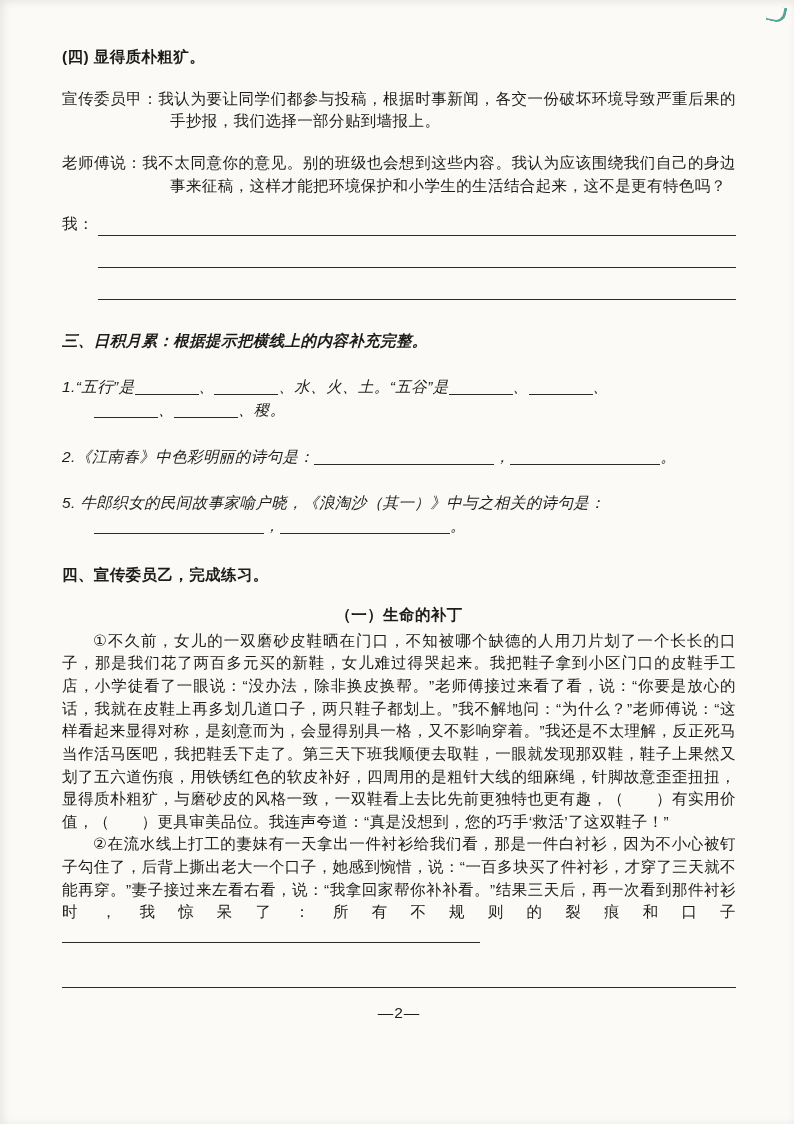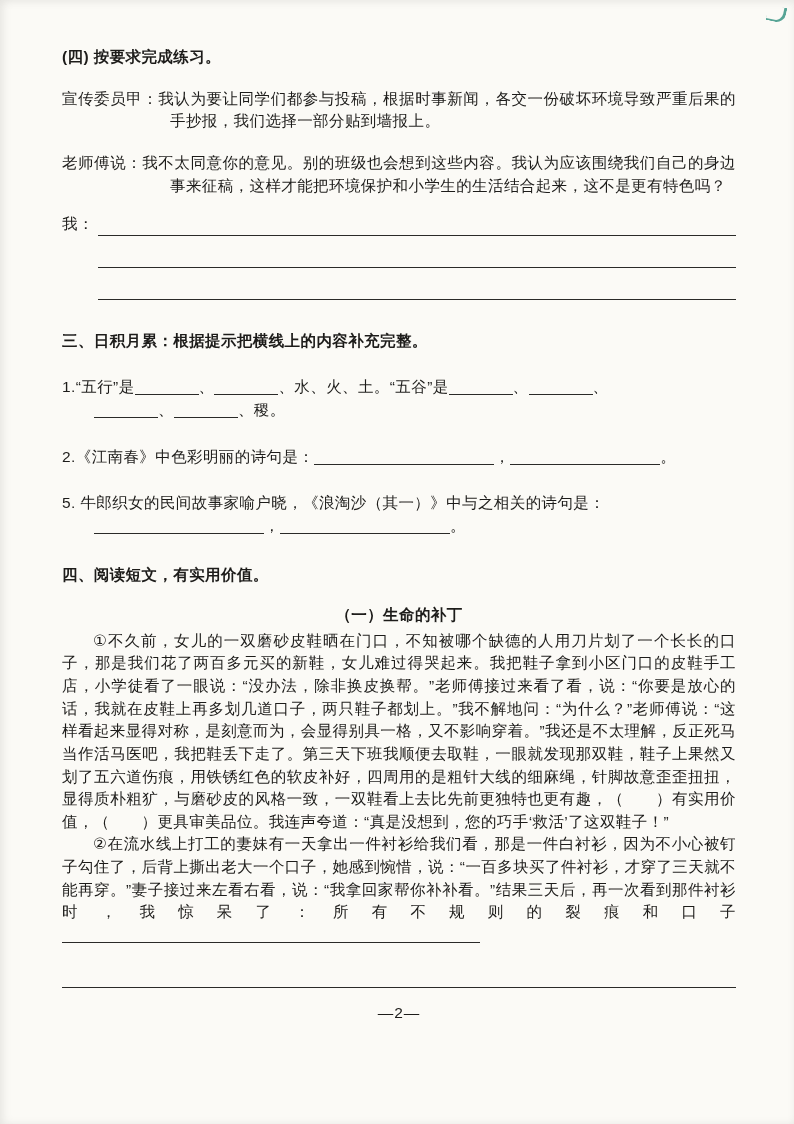--- a/index.html
+++ b/index.html
@@ -43,40 +43,40 @@
   .wtail{width:62%;}
   .gap2{display:inline-block;width:32px;}
   .me-row{display:flex;align-items:flex-end;margin-top:16px;}
   .me-row .fill{flex:1;border-bottom:1.6px solid #2a2a28;height:18px;margin-left:4px;}
   .write-line{
     border-bottom:1.6px solid #2a2a28;
     height:31px;
     margin-left:36px;
   }
   .write-line.full{margin-left:0;height:24px;margin-top:16px;margin-bottom:14px;}
-  .sec3{margin-top:30px;}
+  .sec3{margin-top:30px;font-style:italic;}
   .sec3 .item{margin-top:24px;}
   .sec4{margin-top:26px;}
   .subtitle{margin-top:18px;margin-bottom:3px;}
   .page-number{margin-top:10px;text-align:center;letter-spacing:1px;}
   .scan-mark{
     position:absolute;top:6px;right:8px;width:16px;height:14px;
     border-right:3px solid #2f8f7e;border-bottom:2px solid #2f8f7e;
     border-radius:0 0 10px 0;opacity:.8;transform:rotate(12deg);
   }
 </style>
 </head>
 <body>
 
 <div class="page">
 
   <div class="scan-mark"></div>
 
   <section>
-    <h3 class="txt bold mb4">(四) 按要求完成练习。</h3>
+    <h3 class="txt bold mb4">(四) 显得质朴粗犷。</h3>
     <p class="txt dialog"><span>宣传委员甲：</span><span>我认为要让同学们都参与投稿，根据时事新闻，各交一份破坏环境导致严重后果的手抄报，我们选择一部分贴到墙报上。</span></p>
     <p class="txt dialog"><span>老师傅说：</span><span>我不太同意你的意见。别的班级也会想到这些内容。我认为应该围绕我们自己的身边事来征稿，这样才能把环境保护和小学生的生活结合起来，这不是更有特色吗？</span></p>
     <div class="me-row txt">
       <span>我：</span>
       <span class="fill"></span>
     </div>
     <div class="write-line"></div>
     <div class="write-line"></div>
   </section>
 
@@ -86,21 +86,21 @@
     <p class="txt item"><span>1.“五行”是</span><span class="blank w64"></span><span>、</span><span class="blank w64"></span><span>、水、火、土。“五谷”是</span><span class="blank w64"></span><span>、</span><span class="blank w64"></span><span>、</span><br>
     <span class="gap2"></span><span class="blank w64"></span><span>、</span><span class="blank w64"></span><span>、稷。</span></p>
 
     <p class="txt item"><span>2.《江南春》中色彩明丽的诗句是：</span><span class="blank w180"></span><span>，</span><span class="blank w150"></span><span>。</span></p>
 
     <p class="txt item"><span>5. 牛郎织女的民间故事家喻户晓，《浪淘沙（其一）》中与之相关的诗句是：</span><br>
     <span class="gap2"></span><span class="blank w170"></span><span>，</span><span class="blank w170"></span><span>。</span></p>
   </section>
 
   <section class="sec4">
-    <h3 class="txt bold">四、阅读短文，有实用价值。</h3>
+    <h3 class="txt bold">四、宣传委员乙，完成练习。</h3>
     <p class="txt bold center subtitle">（一）生命的补丁</p>
     <p class="txt indent">①不久前，女儿的一双磨砂皮鞋晒在门口，不知被哪个缺德的人用刀片划了一个长长的口子，那是我们花了两百多元买的新鞋，女儿难过得哭起来。我把鞋子拿到小区门口的皮鞋手工店，小学徒看了一眼说：“没办法，除非换皮换帮。”老师傅接过来看了看，说：“你要是放心的话，我就在皮鞋上再多划几道口子，两只鞋子都划上。”我不解地问：“为什么？”老师傅说：“这样看起来显得对称，是刻意而为，会显得别具一格，又不影响穿着。”我还是不太理解，反正死马当作活马医吧，我把鞋丢下走了。第三天下班我顺便去取鞋，一眼就发现那双鞋，鞋子上果然又划了五六道伤痕，用铁锈红色的软皮补好，四周用的是粗针大线的细麻绳，针脚故意歪歪扭扭，显得质朴粗犷，与磨砂皮的风格一致，一双鞋看上去比先前更独特也更有趣，（　　）有实用价值，（　　）更具审美品位。我连声夸道：“真是没想到，您的巧手‘救活’了这双鞋子！”</p>
     <p class="txt indent"><span>②在流水线上打工的妻妹有一天拿出一件衬衫给我们看，那是一件白衬衫，因为不小心被钉子勾住了，后背上撕出老大一个口子，她感到惋惜，说：“一百多块买了件衬衫，才穿了三天就不能再穿。”妻子接过来左看右看，说：“我拿回家帮你补补看。”结果三天后，再一次看到那件衬衫时，我惊呆了：所有不规则的裂痕和口子</span><span class="blank wtail"></span></p>
   </section>
 
   <div class="write-line full"></div>
 
 
   <div class="txt page-number">—2—</div>
 

